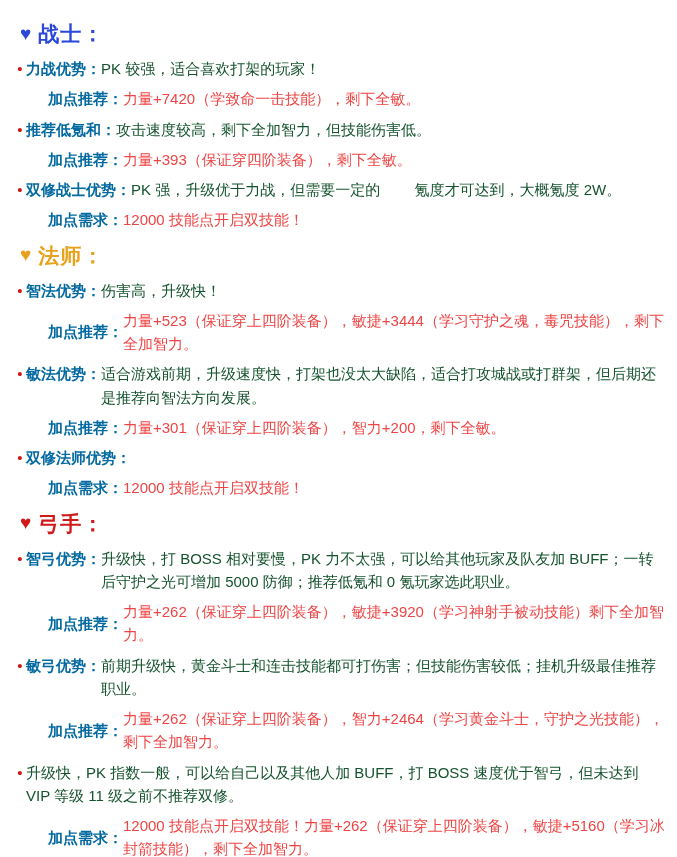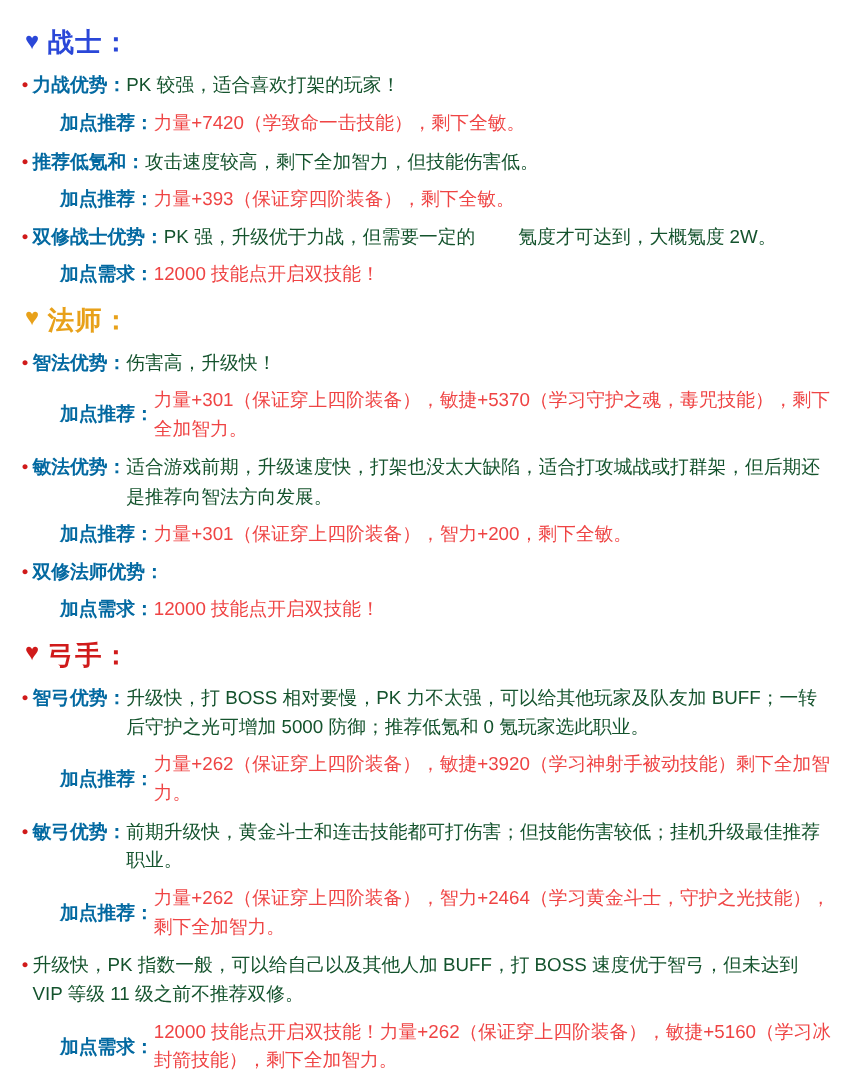--- a/index.html
+++ b/index.html
@@ -128,21 +128,21 @@
           <span class="section-title">法师：</span>
         </div>
         <div class="line">
           <span class="bullet">•</span>
           <span class="label red">智法优势：</span>
           <span class="text dark">伤害高，升级快！</span>
         </div>
         <div class="line indent-sub">
           <span class="bullet hidden">•</span>
           <span class="label red">加点推荐：</span>
-          <span class="text blue">力量+301（保证穿上四阶装备），敏捷+5370（学习守护之魂，毒咒技能），剩下全加智力。</span>
+          <span class="text blue">力量+523（保证穿上四阶装备），敏捷+3444（学习守护之魂，毒咒技能），剩下全加智力。</span>
         </div>
         <div class="line">
           <span class="bullet">•</span>
           <span class="label red">敏法优势：</span>
           <span class="text dark">适合游戏前期，升级速度快，打架也没太大缺陷，适合打攻城战或打群架，但后期还是推荐向智法方向发展。</span>
         </div>
         <div class="line indent-sub">
           <span class="bullet hidden">•</span>
           <span class="label red">加点推荐：</span>
           <span class="text blue">力量+301（保证穿上四阶装备），智力+200，剩下全敏。</span>

